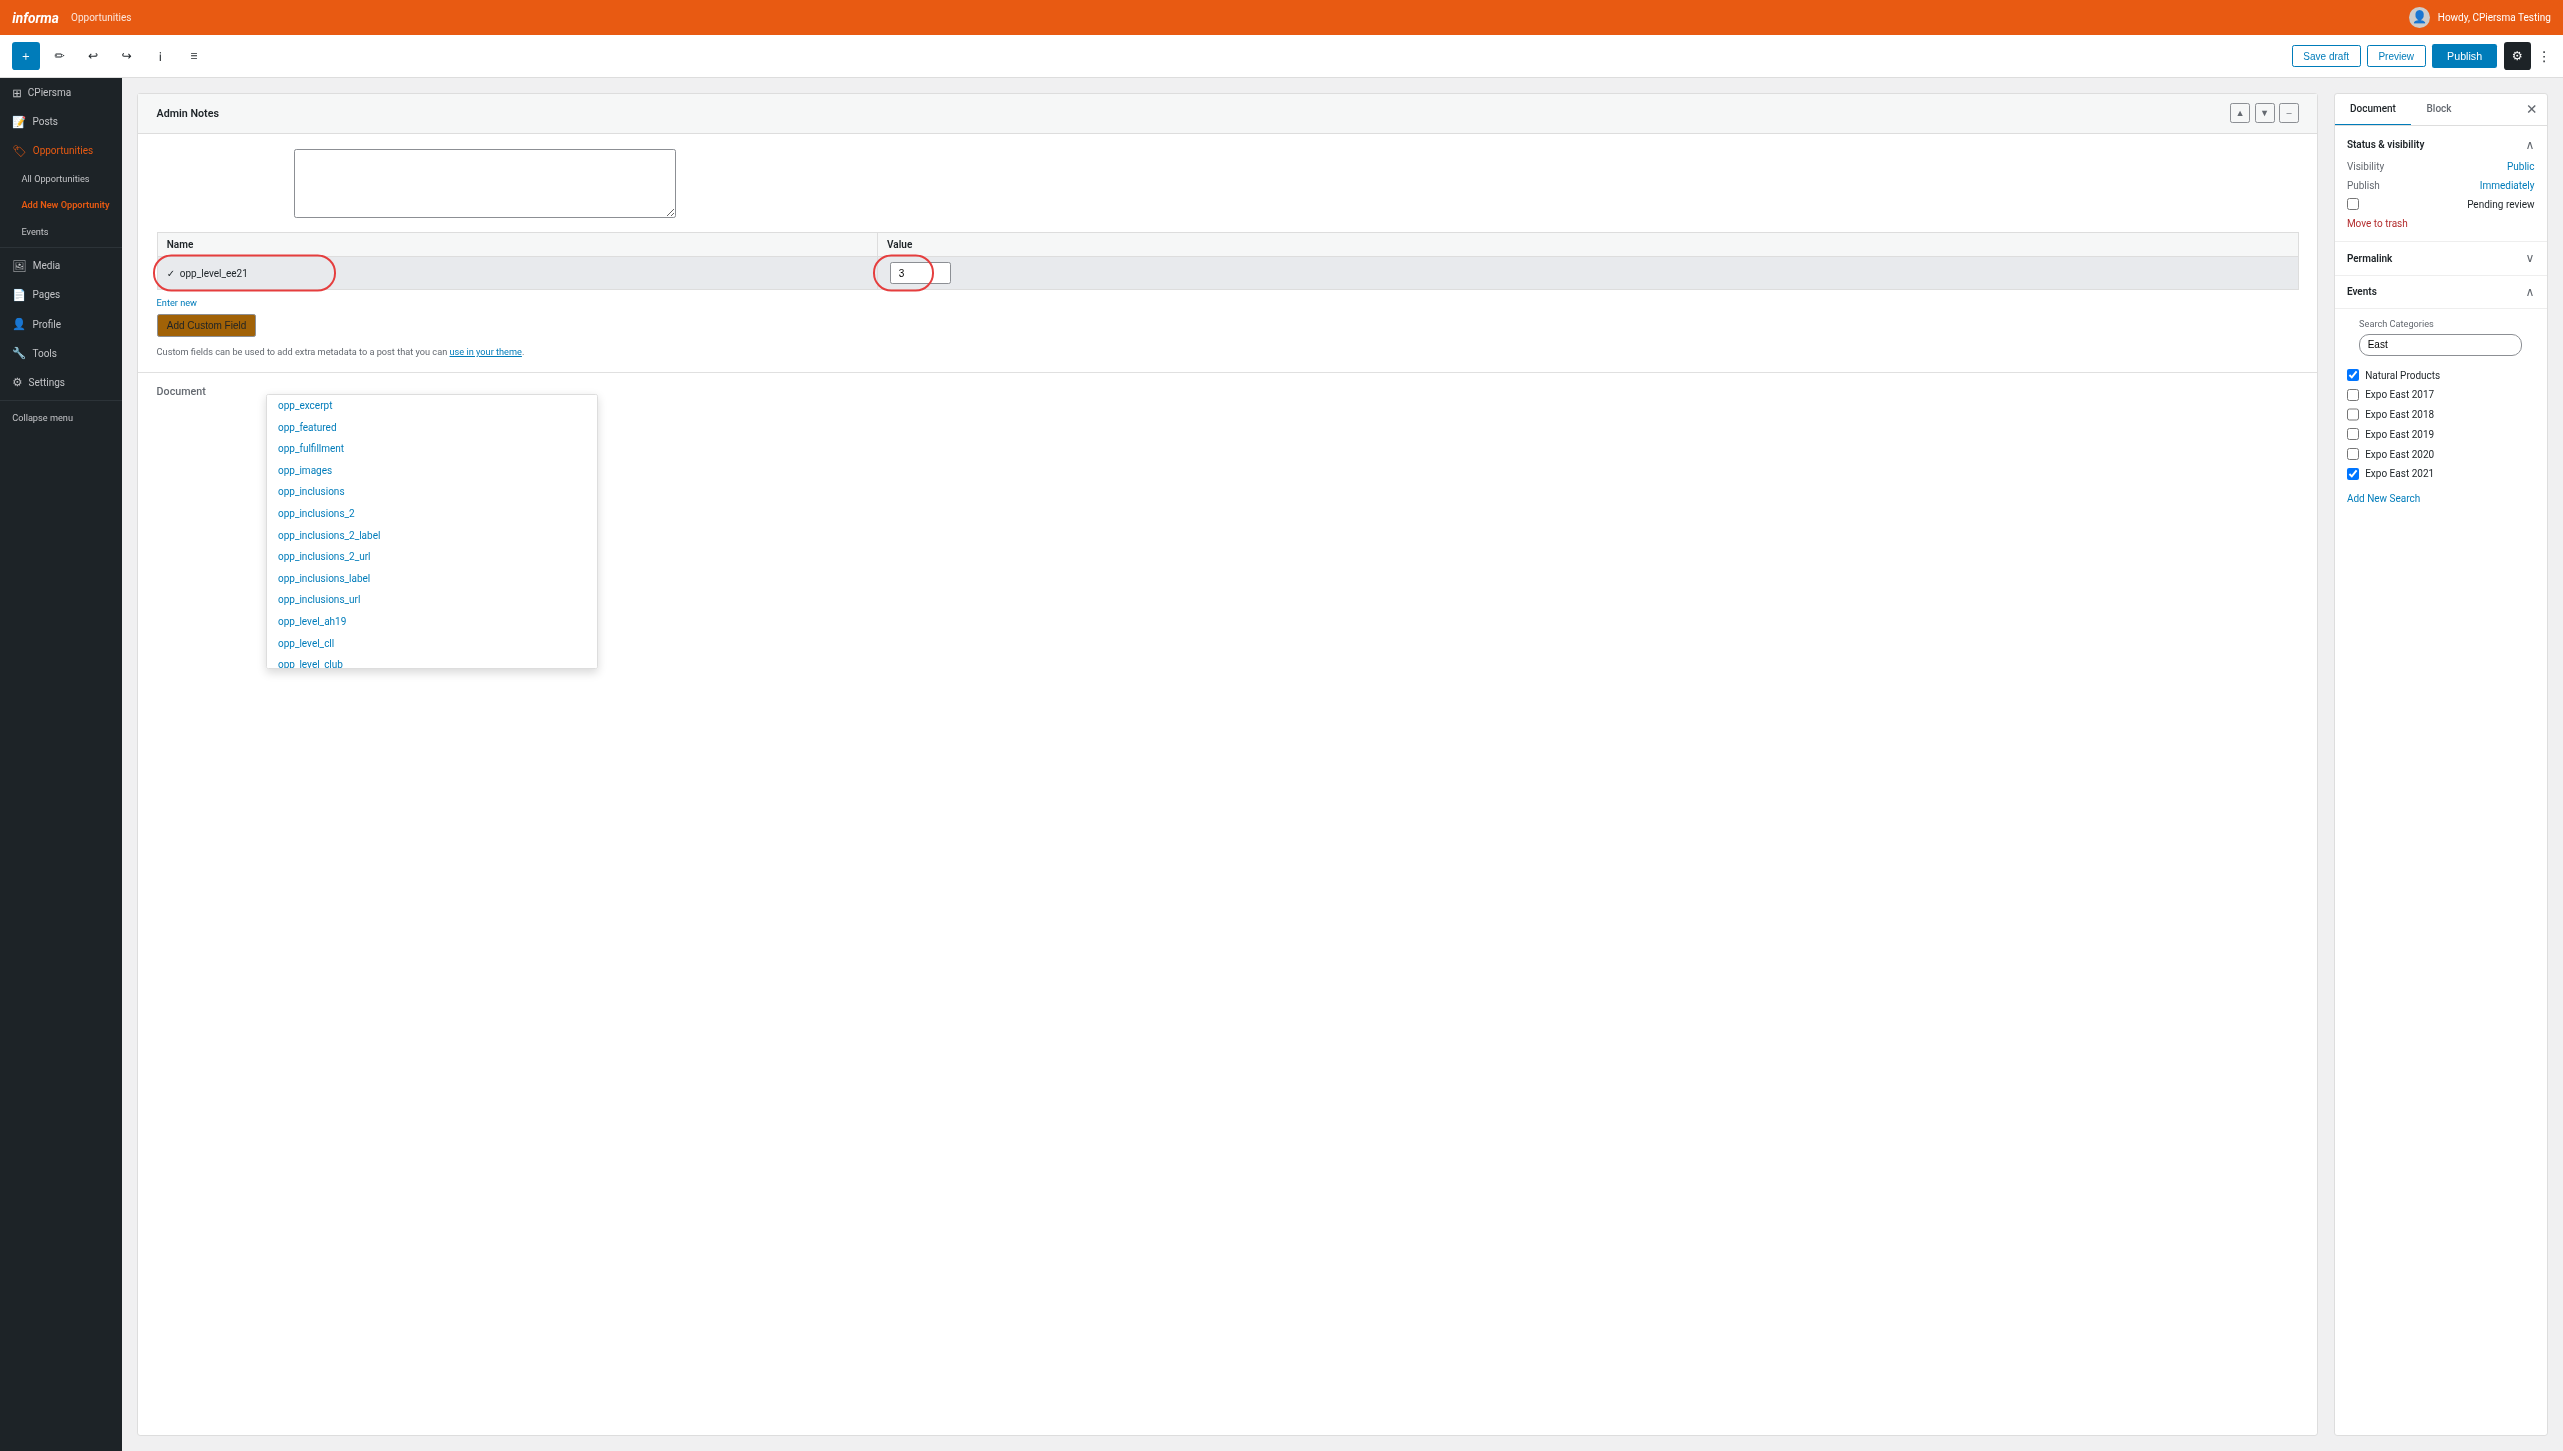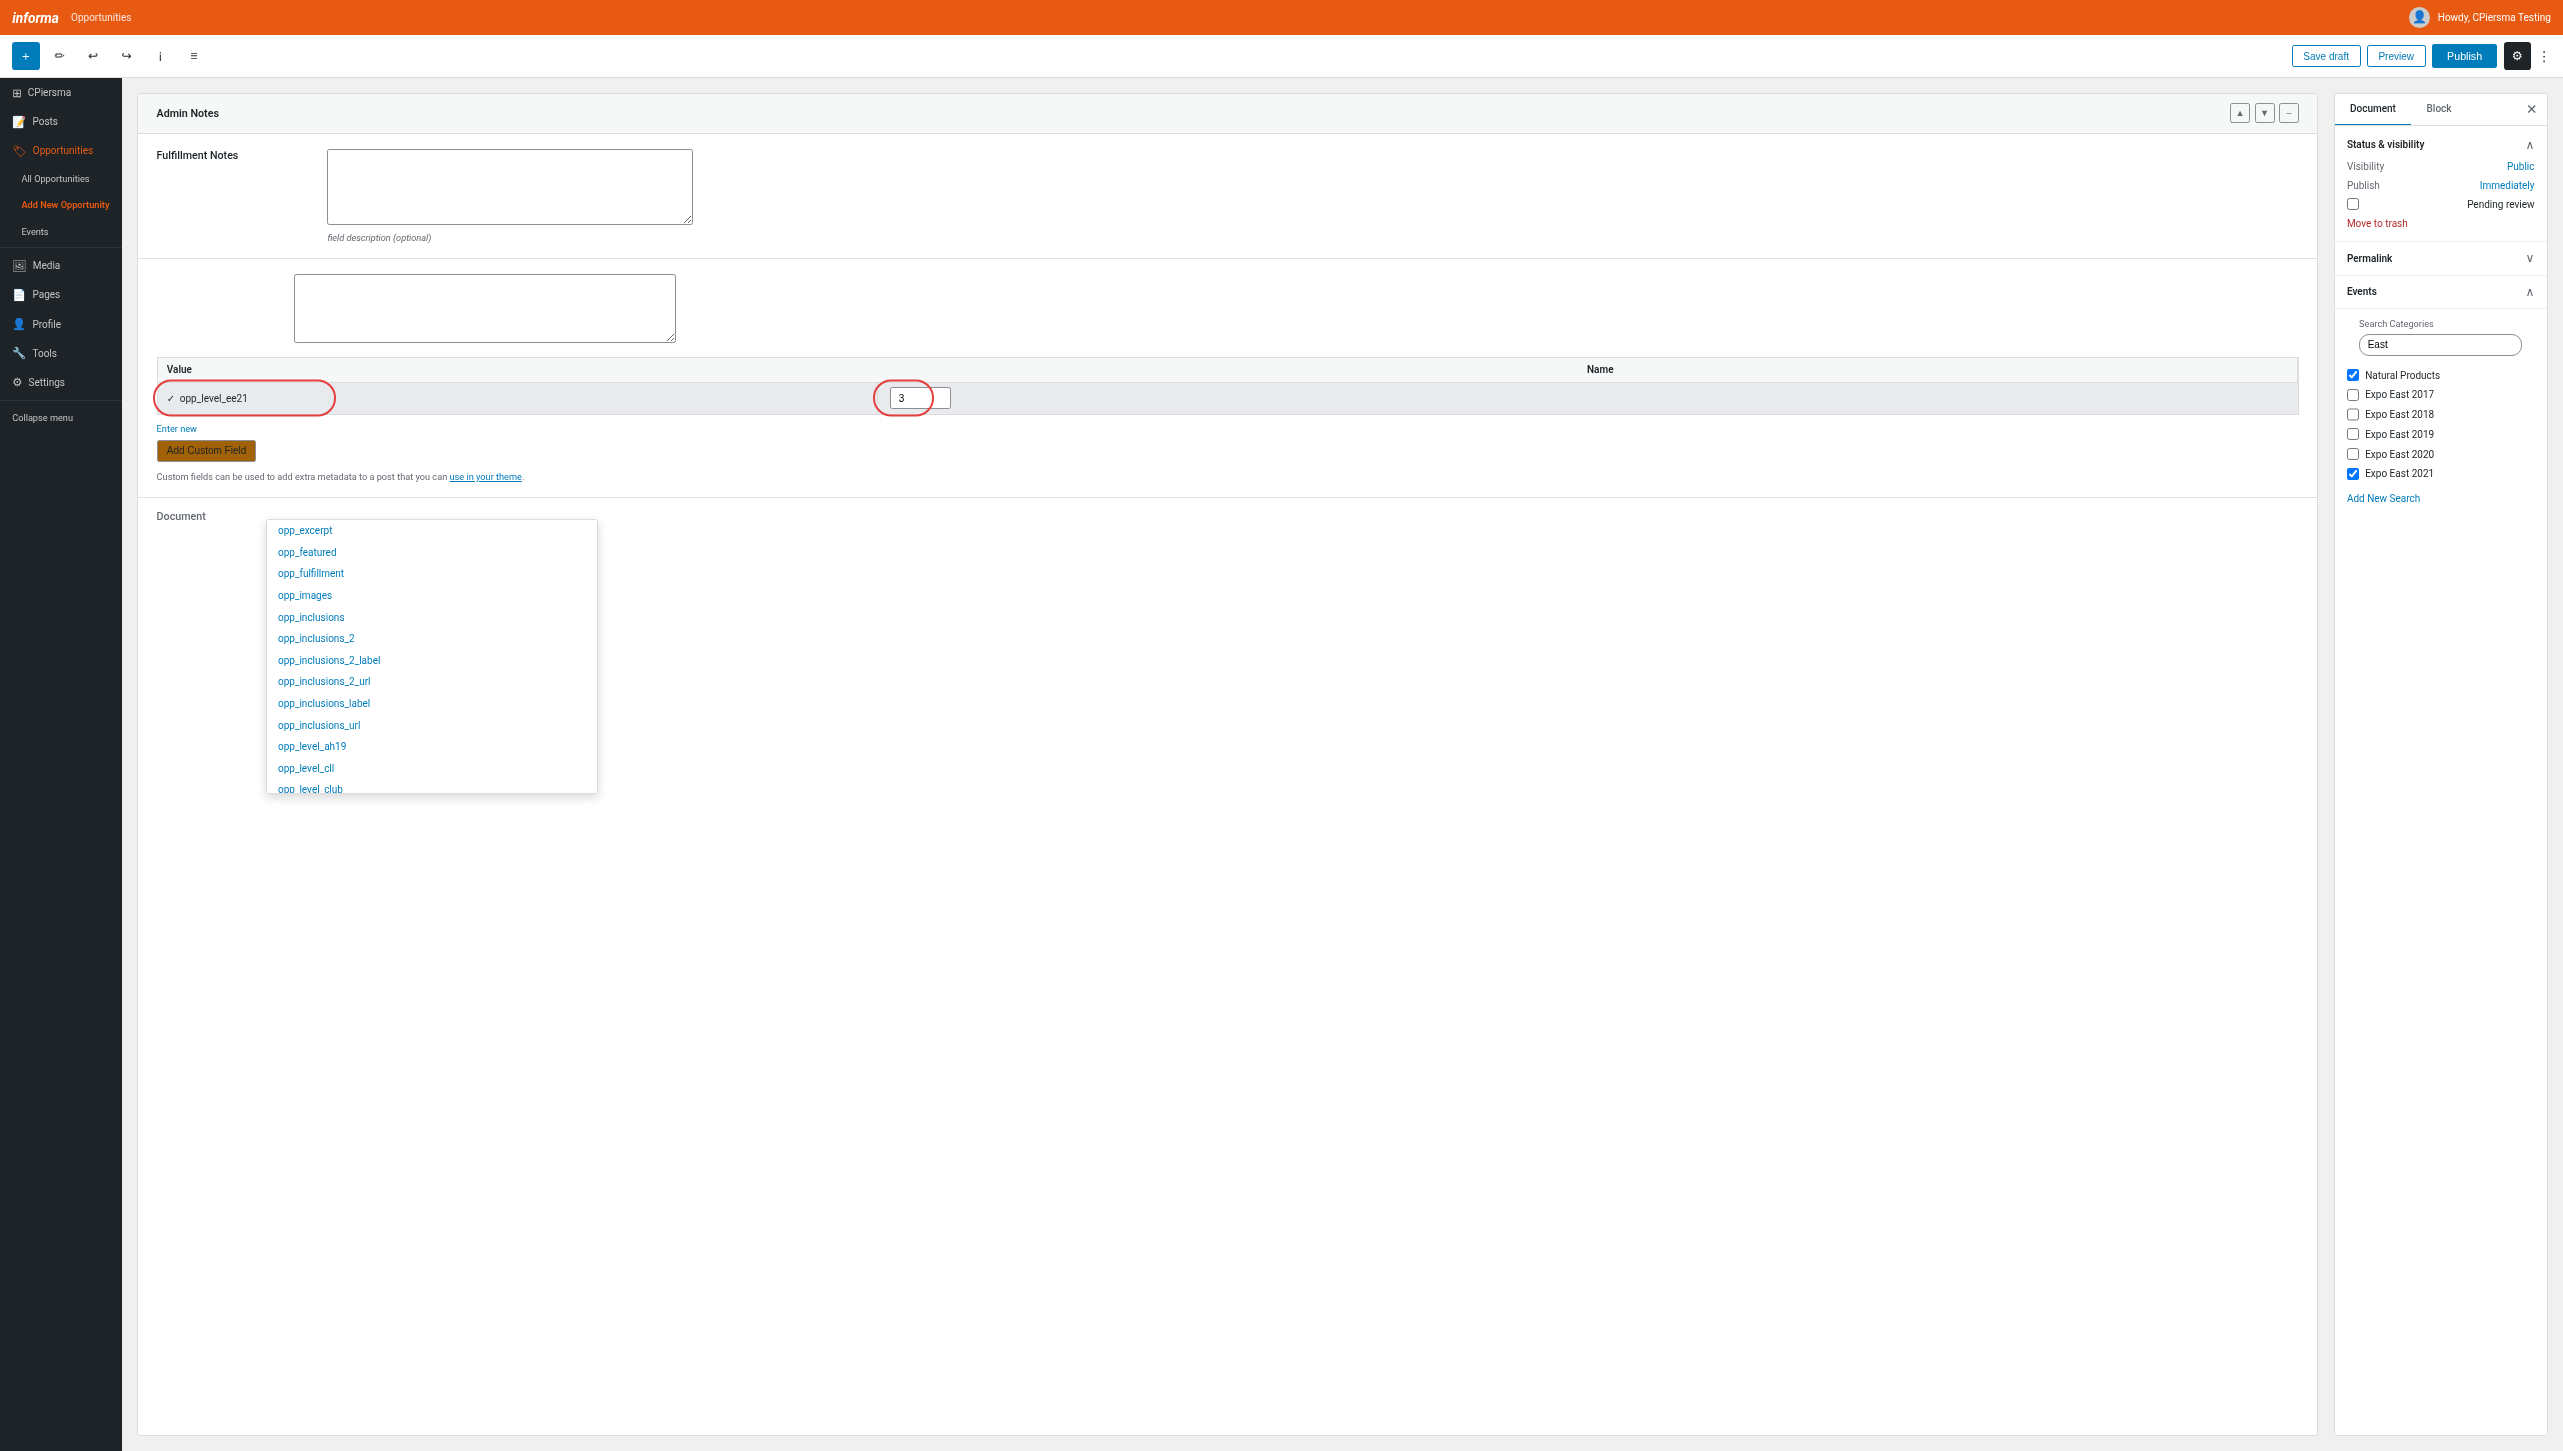--- a/index.html
+++ b/index.html
@@ -542,27 +542,20 @@
 
       <div class="section-header">
         <span class="section-title">Admin Notes</span>
         <div class="section-controls">
           <button class="section-control-btn">▲</button>
           <button class="section-control-btn">▼</button>
           <button class="section-control-btn">–</button>
         </div>
       </div>
 
-      <div class="field-section">
-        <span class="field-label">Fulfillment Notes</span>
-        <div style="display:inline-block; vertical-align:top; margin-left:15.3px;">
-          <textarea class="field-textarea" style=""></textarea>
-          <div class="field-description">field description (optional)</div>
-        </div>
-      </div>
 
       <div style="padding: 15.3px 18.3px; border-bottom: 0.8px solid #e0e0e0; position: relative;">
 
         <div class="dropdown-overlay">
           <div class="dropdown-item">opp_excerpt</div>
           <div class="dropdown-item">opp_featured</div>
           <div class="dropdown-item">opp_fulfillment</div>
           <div class="dropdown-item">opp_images</div>
           <div class="dropdown-item">opp_inclusions</div>
           <div class="dropdown-item">opp_inclusions_2</div>
@@ -574,22 +567,22 @@
           <div class="dropdown-item">opp_level_cll</div>
           <div class="dropdown-item">opp_level_club</div>
 
         </div>
 
         <div style="margin-left: 137px; margin-top: 0;">
           <textarea class="value-area" style="width: 382px; height: 69px;"></textarea>
         </div>
 
         <div style="display:flex; margin-top: 12.2px; border: 0.8px solid #ddd; border-bottom: none;">
+          <div style="flex: 1; background:#f6f7f7; padding: 6.1px 9.2px; font-weight:600; font-size:10px; border-right:0.8px solid #ddd;">Name</div>
           <div style="flex: 2; background:#f6f7f7; padding: 6.1px 9.2px; font-weight:600; font-size:10px;">Value</div>
-          <div style="flex: 1; background:#f6f7f7; padding: 6.1px 9.2px; font-weight:600; font-size:10px; border-right:0.8px solid #ddd;">Name</div>
         </div>
 
         <div style="position:relative; display:flex; border: 0.8px solid #ddd; background: #e8eaed;">
 
           <div style="position:absolute; left:-4.6px; top:50%; transform:translateY(-50%); width:183px; height:37px; border:2.3px solid #e53e3e; border-radius:18.3px; pointer-events:none; z-index:10;"></div>
           <div style="flex:1; padding: 6.1px 9.2px; border-right:0.8px solid #ddd; display:flex; align-items:center; font-size:10px;">
             <span style="margin-right:4.6px;">✓</span>
             <span>opp_level_ee21</span>
           </div>
           <div style="flex:2; padding: 4.6px 9.2px; display:flex; align-items:center; position:relative;">

